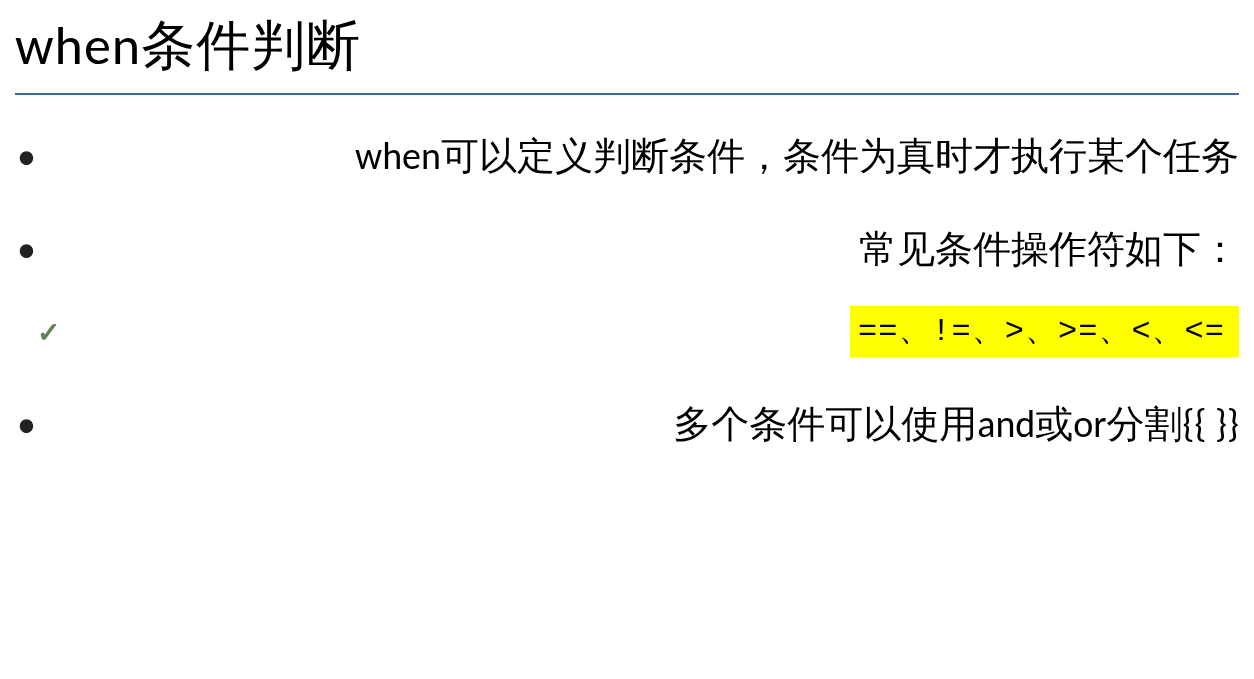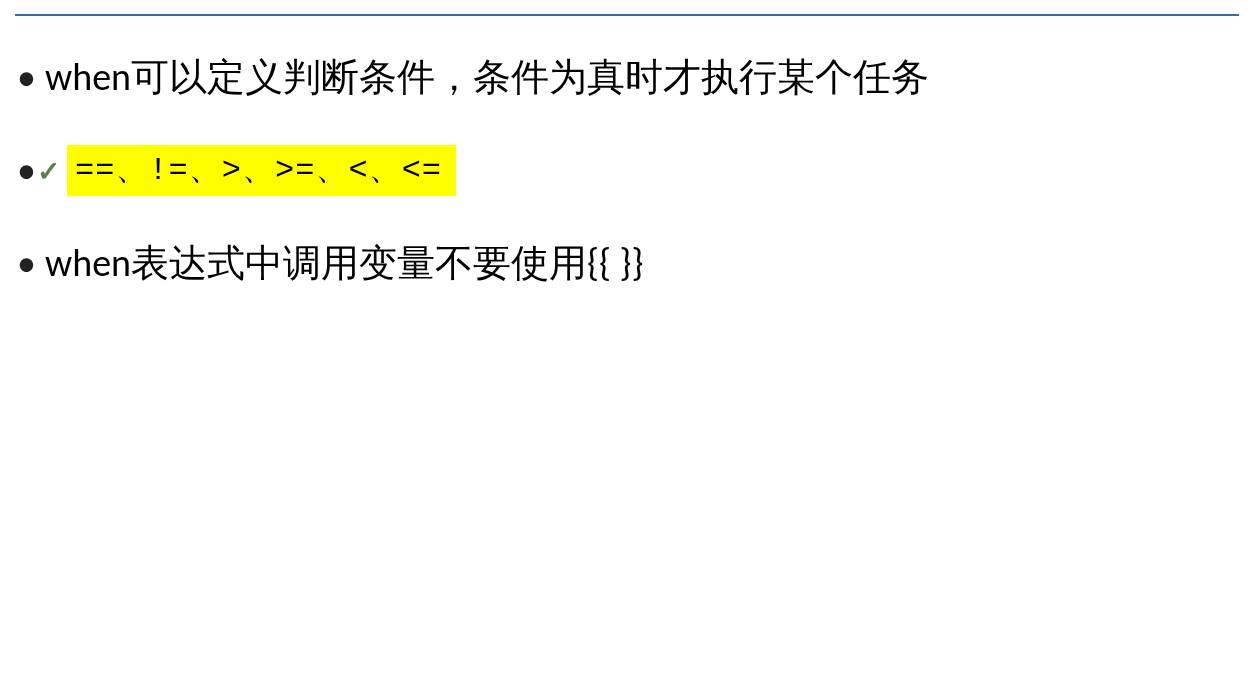--- a/index.html
+++ b/index.html
@@ -33,20 +33,21 @@
       list-style: none;
       padding-left: 30px;
     }
     ul.main-list > li {
       position: relative;
       font-size: 38px;
       line-height: 1.35;
       margin-bottom: 42px;
       color: #000;
       font-weight: 500;
+      text-align: right;
     }
     ul.main-list > li::before {
       content: "•";
       position: absolute;
       left: -28px;
       top: 0;
       font-size: 38px;
       color: #222;
     }
     .sub-line {
@@ -70,28 +71,30 @@
       padding: 4px 14px 4px 8px;
       font-family: Consolas, "Courier New", monospace;
       font-size: 32px;
       letter-spacing: 1px;
     }
   </style>
 </head>
 <body>
 
 <div class="slide">
+  <h1 class="title">when条件判断</h1>
   <hr class="divider">
   <ul class="main-list">
     <li>
       <span>when可以定义判断条件，条件为真时才执行某个任务</span>
     </li>
     <li>
+      <span>常见条件操作符如下：</span>
       <div class="sub-line">
         <span class="check-icon">✓</span>
         <span class="highlight">==、!=、&gt;、&gt;=、&lt;、&lt;=</span>
       </div>
     </li>
     <li>
-      <span>when表达式中调用变量不要使用{{  }}</span>
+      <span>多个条件可以使用and或or分割{{  }}</span>
     </li>
   </ul>
 </div>
 
 </body></html>

